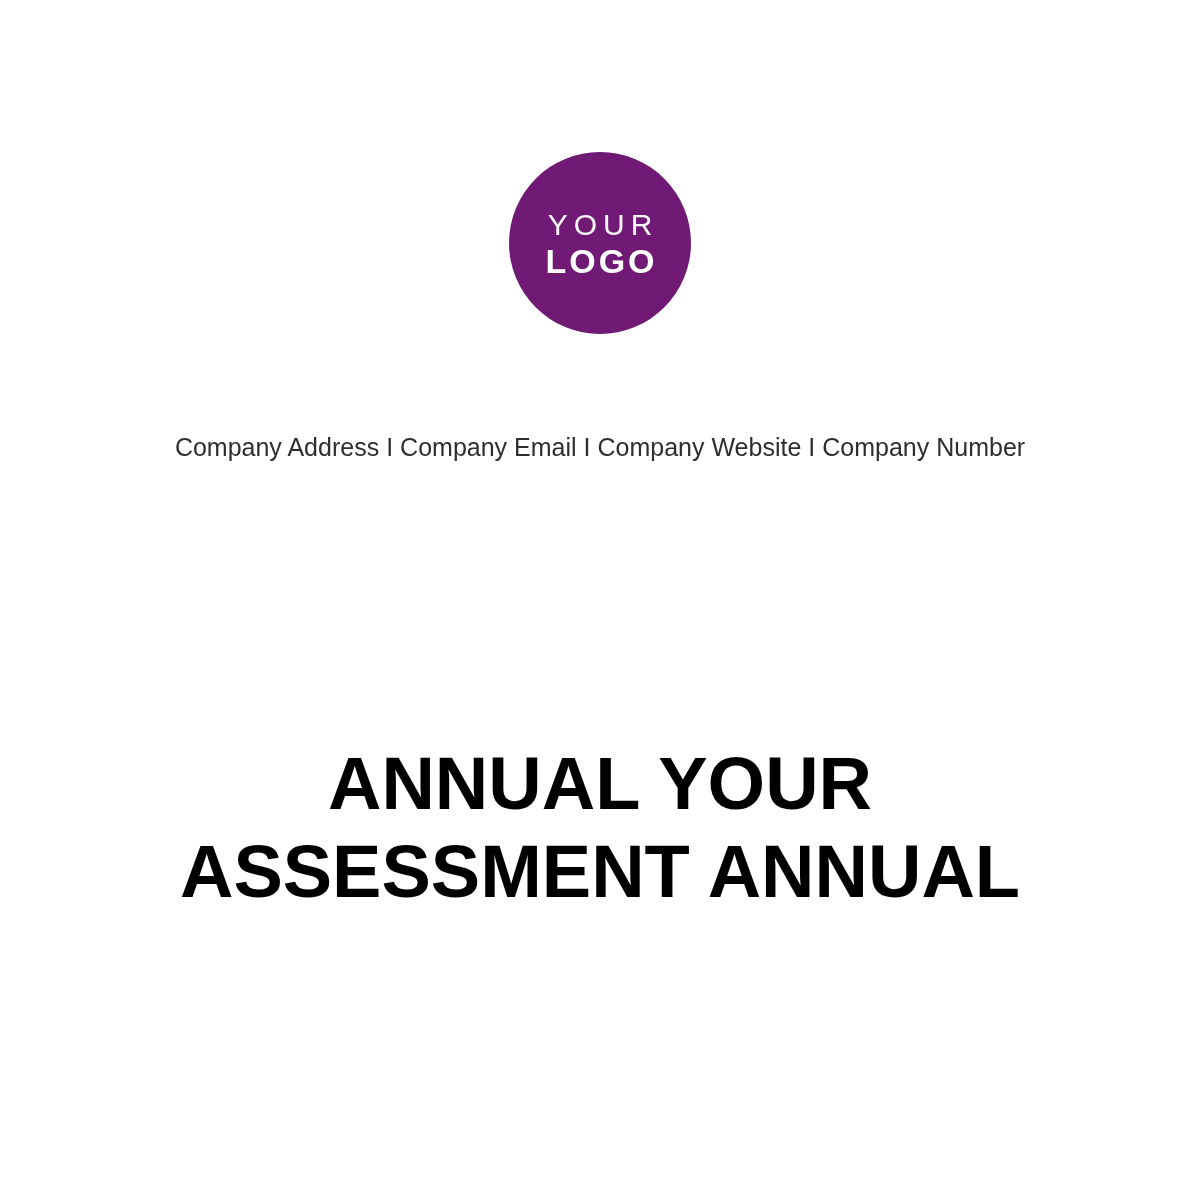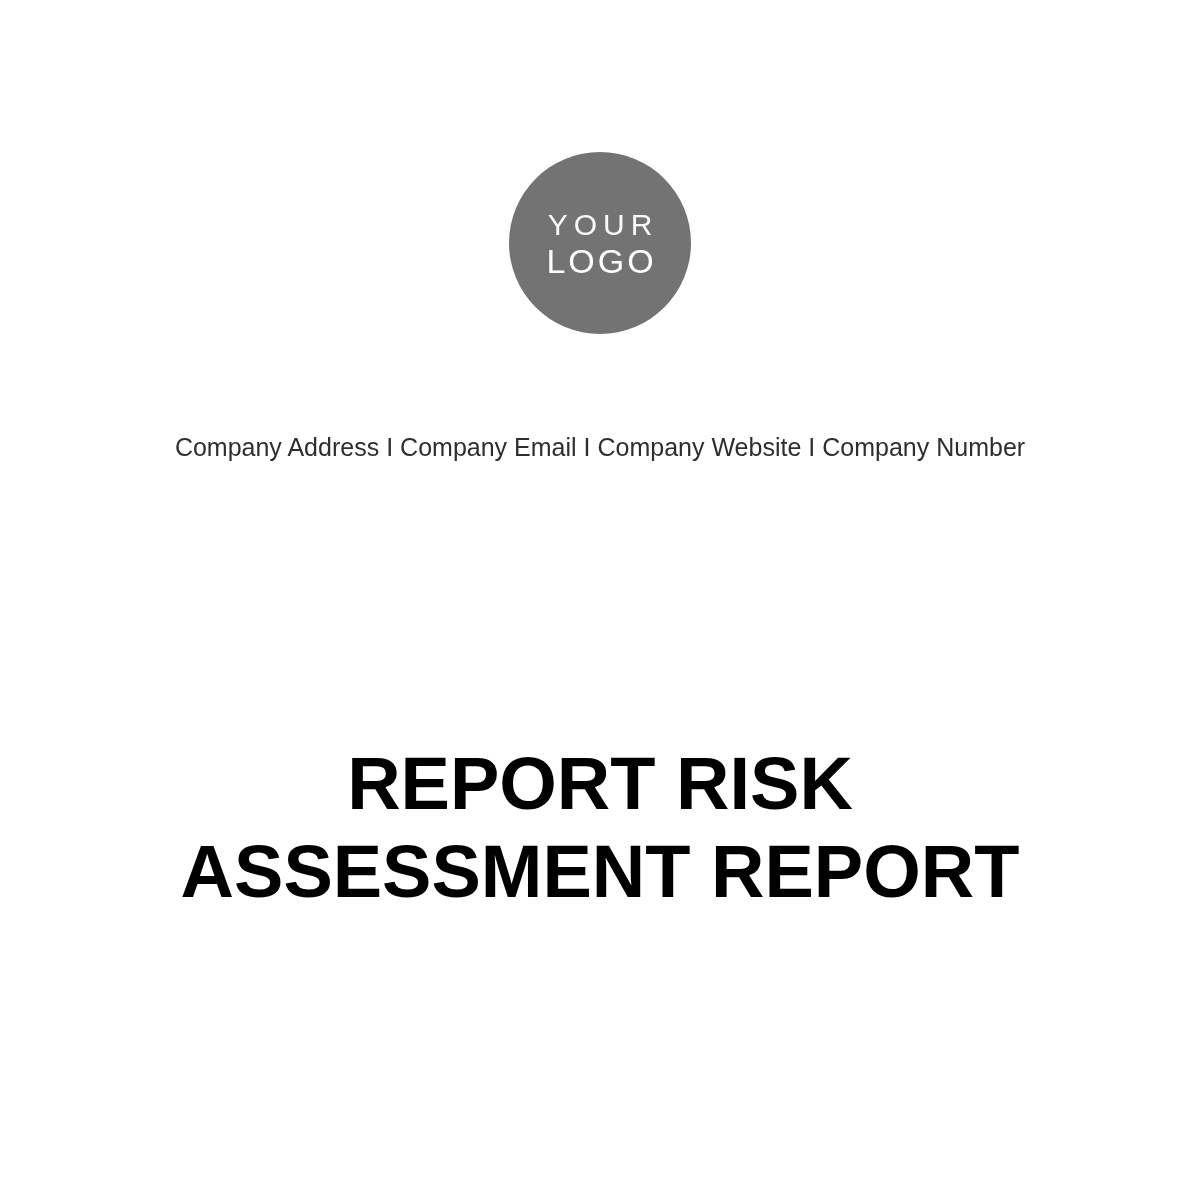--- a/index.html
+++ b/index.html
@@ -34,21 +34,21 @@
     font-size: 30px;
     font-weight: 400;
     letter-spacing: 6px;
     margin-right: -6px; 
     line-height: 36px;
     opacity: 0.96;
   }
   .logo-logo {
     color: #ffffff;
     font-size: 34px;
-    font-weight: 400;
+    font-weight: 700;
     letter-spacing: 3px;
     margin-right: -3px;
     line-height: 36px;
   }
   .company-info {
     position: absolute;
     top: 432px;
     left: 0;
     width: 1200px;
     text-align: center;
@@ -75,27 +75,27 @@
   }
   .title-line {
     display: block;
   }
 </style>
 </head>
 <body>
 
 <div class="page">
 
-  <div class="logo-circle" style="background-color: #737373;">
+  <div class="logo-circle" style="background-color: #701a75;">
     <span class="logo-your">YOUR</span>
     <span class="logo-logo">LOGO</span>
   </div>
 
   <div class="company-info" style="color: rgb(46, 46, 46);">
     <span>Company Address</span><span class="sep">I</span><span>Company Email</span><span class="sep">I</span><span>Company Website</span><span class="sep">I</span><span>Company Number</span>
   </div>
 
   <h1 class="report-title" style="margin: 0px; color: rgb(0, 0, 0);">
-    <span class="title-line">REPORT RISK</span>
-    <span class="title-line">ASSESSMENT REPORT</span>
+    <span class="title-line">ANNUAL YOUR</span>
+    <span class="title-line">ASSESSMENT ANNUAL</span>
   </h1>
 
 </div>
 
 </body></html>

